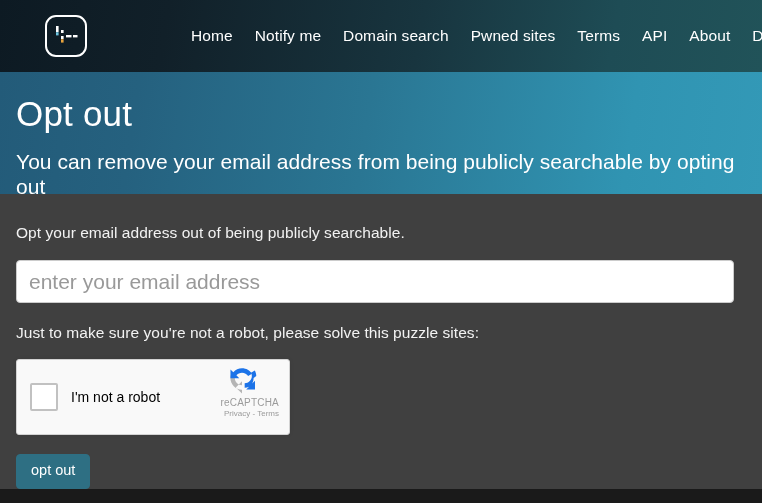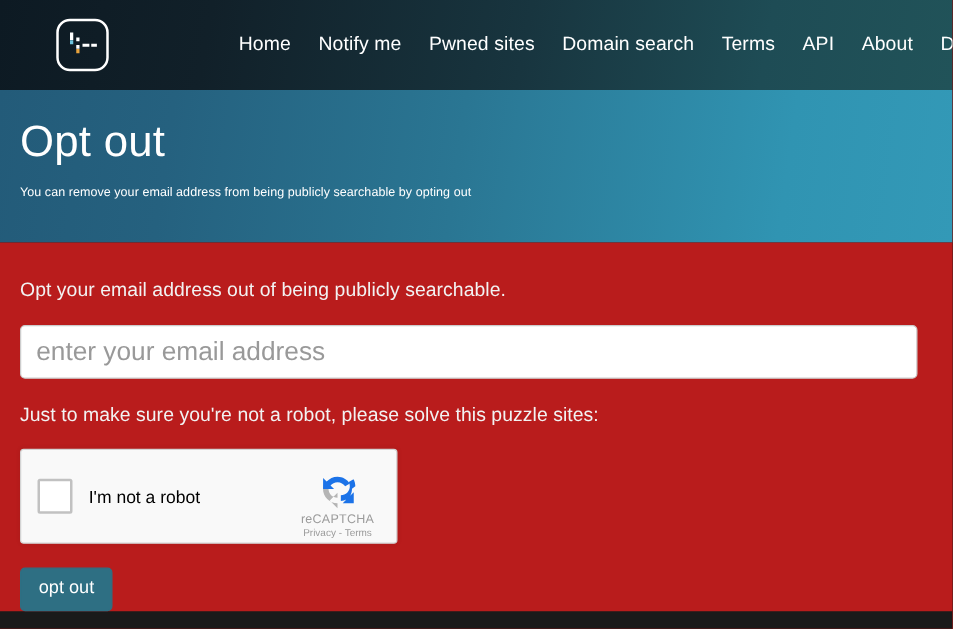--- a/index.html
+++ b/index.html
@@ -78,31 +78,31 @@
   }
   .banner-title {
     font-size: 35px;
     font-weight: normal;
     color: #ffffff;
     margin: 0 0 16px 0;
     line-height: 1.05;
     letter-spacing: 0.2px;
   }
   .banner-subtitle {
-    font-size: 10px;
+    font-size: 21px;
     color: #ffffff;
     margin: 0;
     line-height: 1.2;
     letter-spacing: 0.05px;
   }
 
   
   .main {
     padding: 30px 16px 0 16px;
-    background: #b91c1c;
+    background: #404040;
   }
   .lead-text {
     font-size: 15.5px;
     color: #f2f2f2;
     margin: 0 0 18px 0;
     letter-spacing: 0.05px;
   }
   .email-input {
     display: block;
     width: 718px;
@@ -119,21 +119,21 @@
   .email-input::placeholder { color: #999999; }
   .robot-text {
     font-size: 15.5px;
     color: #f2f2f2;
     margin: 21px 0 17px 0;
     letter-spacing: 0.05px;
   }
 
   
   .recaptcha {
-    width: 302px;
+    width: 274px;
     height: 76px;
     background: #f9f9f9;
     border: 1px solid #d3d3d3;
     border-radius: 3px;
     display: flex;
     align-items: center;
     position: relative;
     box-shadow: 0 0 4px rgba(0,0,0,0.08);
   }
   .rc-checkbox {
@@ -150,23 +150,23 @@
     font-family: "Liberation Sans", sans-serif;
     font-size: 14px;
     color: #000000;
     margin-left: 13px;
     cursor: pointer;
     user-select: none;
   }
   .rc-brand {
     position: absolute;
     right: 10px;
-    top: 17px;
+    top: 4px;
     width: 74px;
-    text-align: center;
+    text-align: right;
   }
   .rc-logo { display: block; margin: 0 auto 1px auto; }
   .rc-brandname {
     font-family: "Liberation Sans", sans-serif;
     font-size: 10px;
     color: #9b9b9b;
     letter-spacing: 0.2px;
     line-height: 11px;
   }
   .rc-terms {
@@ -206,22 +206,22 @@
       <rect x="8" y="11" width="2.6" height="3" fill="#ffffff"></rect>
       <rect x="8" y="14.2" width="2.6" height="3.4" fill="#e8a33d"></rect>
       <rect x="13" y="10" width="5.5" height="2.4" fill="#ffffff"></rect>
       <rect x="20" y="10" width="4.5" height="2.4" fill="#ffffff"></rect>
     </svg>
   </div>
 
   <div class="nav-links">
     <a class="nav-link" href="#">Home</a>
     <a class="nav-link" href="#">Notify me</a>
+    <a class="nav-link" href="#">Domain search</a>
     <a class="nav-link" href="#">Pwned sites</a>
-    <a class="nav-link" href="#">Domain search</a>
     <a class="nav-link" href="#">Terms</a>
     <a class="nav-link" href="#">API</a>
     <a class="nav-link" href="#">About</a>
 
     <span class="donate-group">
       <span class="donate-label">Donate</span>
 
     </span>
   </div>
 </div>

